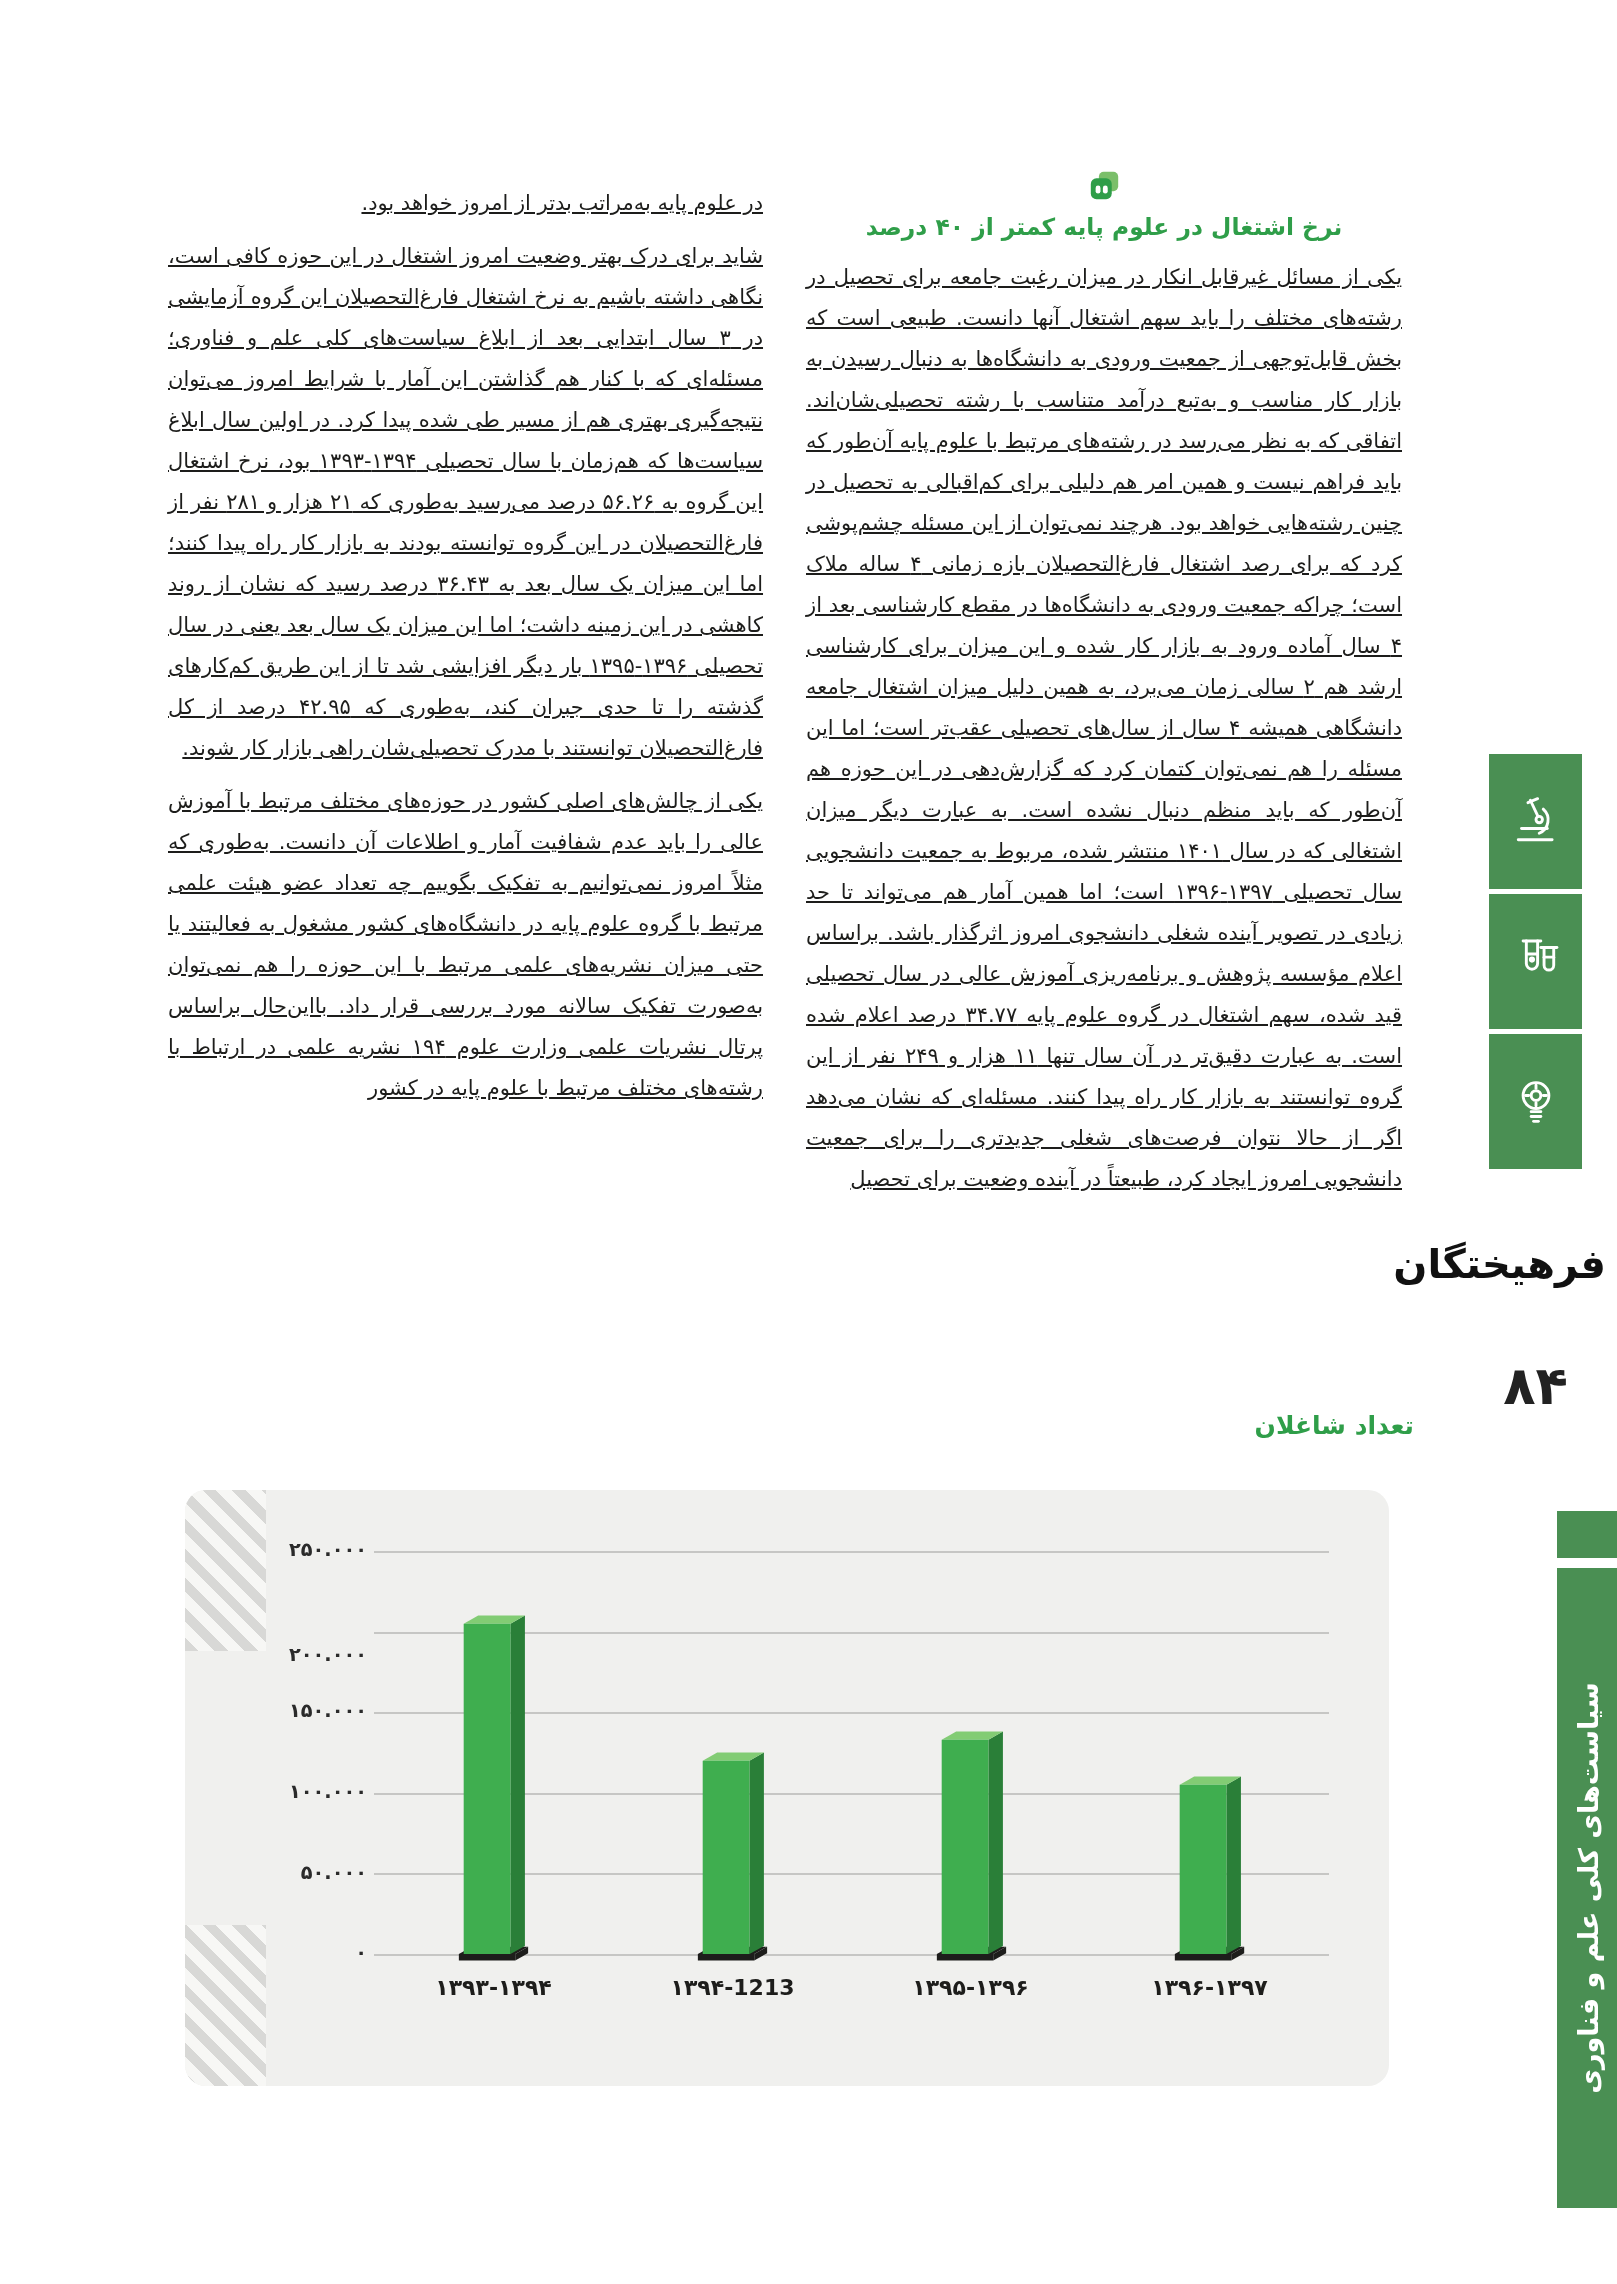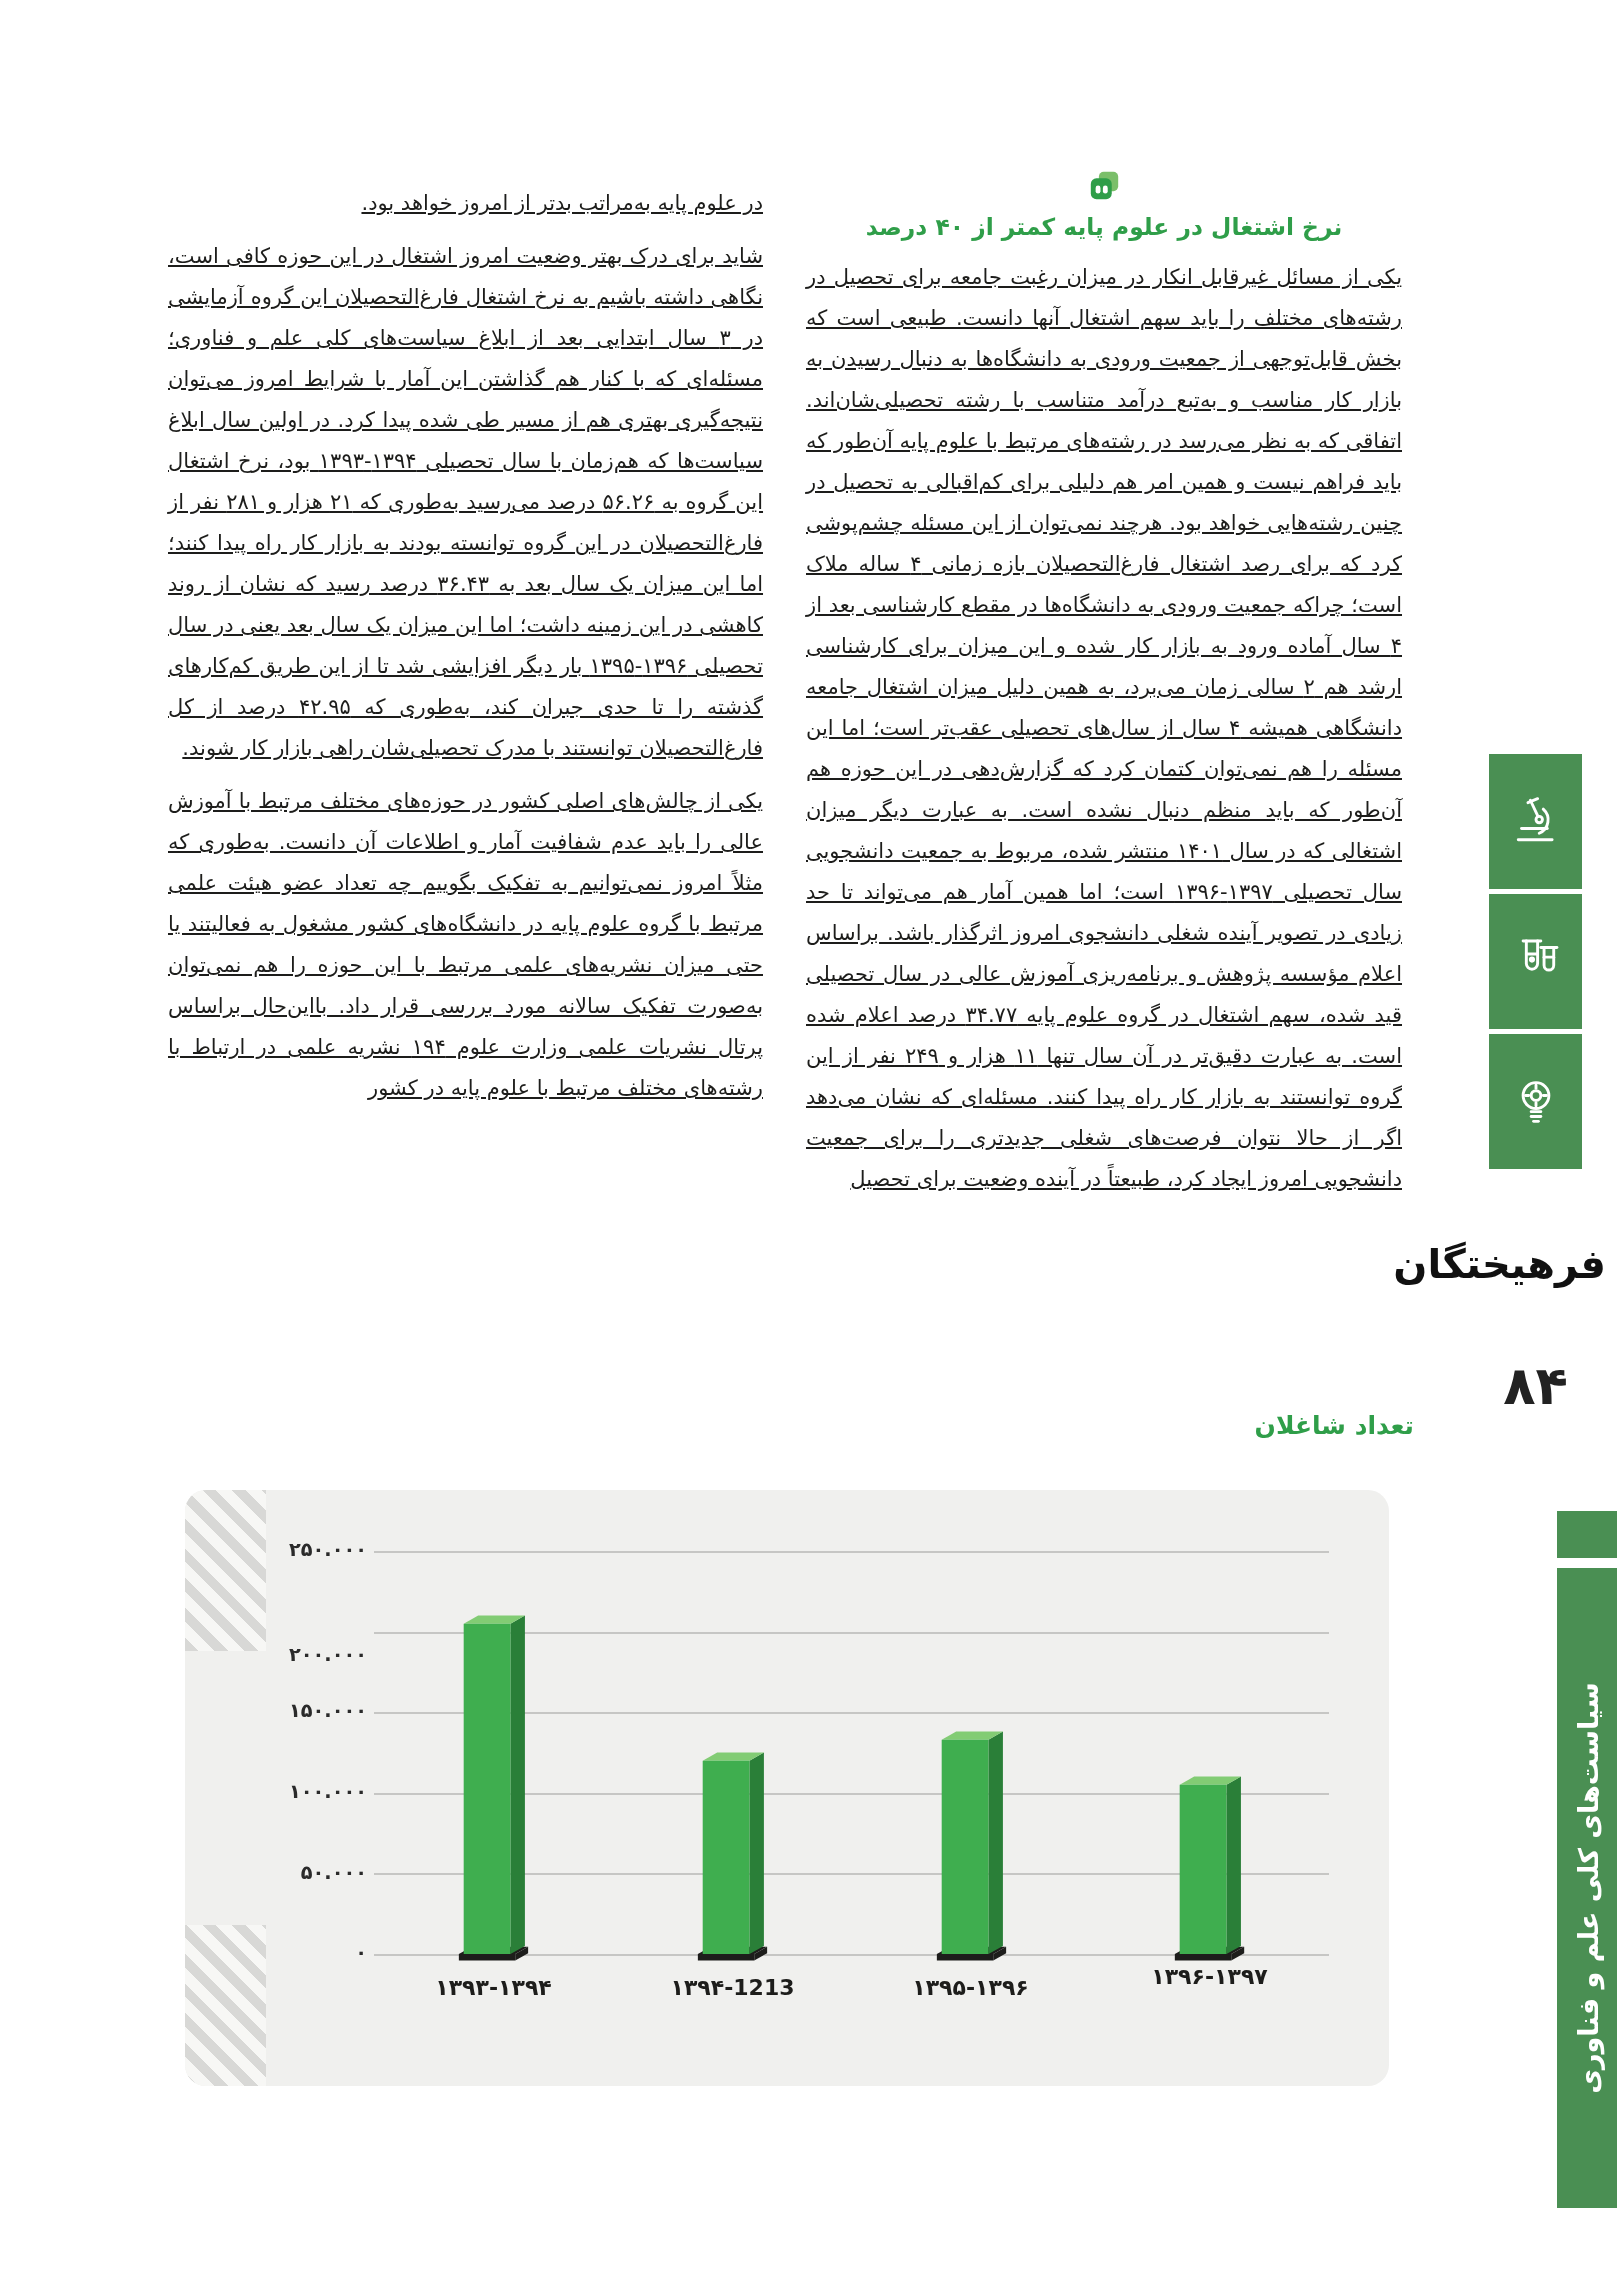--- a/index.html
+++ b/index.html
@@ -177,18 +177,18 @@
         </svg>
         <div class="xtick" style="left: 689px; top: 485px;">۱۳۹۵-۱۳۹۶</div>
         <svg width="71" height="187" class="bar3d" style="left: 989px; top: 285px;" viewBox="0 0 88 232">
           <polygon points="1,222 17,213 87,213 71,222" fill="#1d1d1b"></polygon>
           <polygon points="1,222 71,222 71,230 1,230" fill="#1d1d1b"></polygon>
           <polygon points="71,222 87,213 87,221 71,230" fill="#1d1d1b"></polygon>
           <polygon points="65,12 83,2 83,212 65,222" fill="#2a7f38"></polygon>
           <polygon points="7,12 65,12 83,2 25,2" fill="#82cc74"></polygon>
           <polygon points="7,12 65,12 65,222 7,222" fill="#3fae4f"></polygon>
         </svg>
-        <div class="xtick" style="left: 928px; top: 474px;">۱۳۹۶-۱۳۹۷</div>
+        <div class="xtick" style="left: 928px; top: 485px;">۱۳۹۶-۱۳۹۷</div>
       </div>
   </div>
 
 </div>
 
 
 </body></html>

